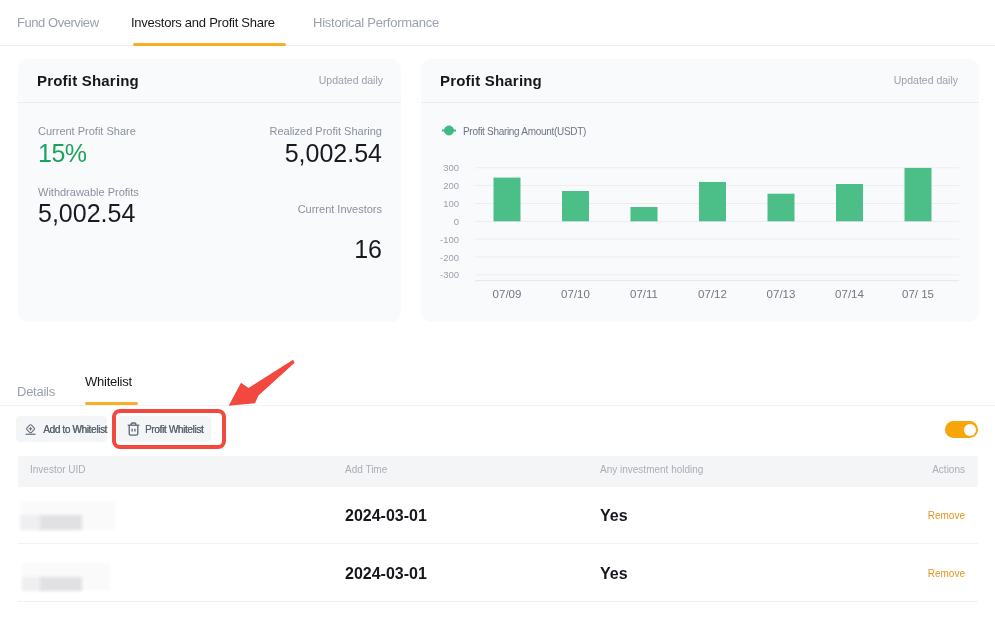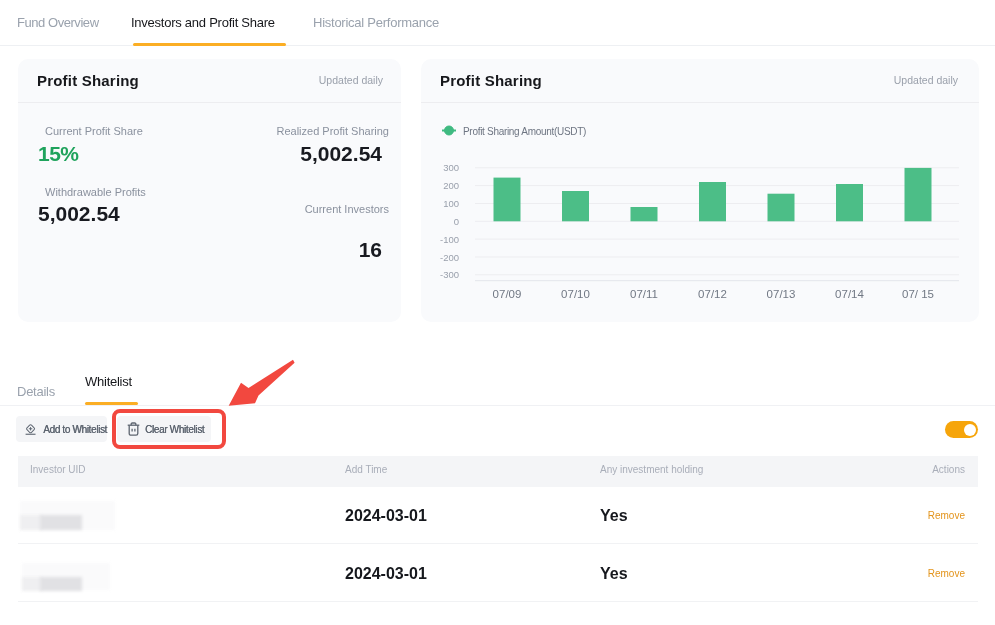--- a/index.html
+++ b/index.html
@@ -6,22 +6,22 @@
   html,body { width:995px; height:625px; overflow:hidden; background:#fff;
     font-family:"Liberation Sans", sans-serif; }
   .abs { position:absolute; }
   body { position:relative; }
   .tab { font-size:13px; line-height:13px; font-weight:400; letter-spacing:-0.25px; color:#9aa2ad; white-space:nowrap; }
   .tab.active { color:#17181c; }
   .amber { background:#fbae24; border-radius:2px; }
   .card { background:#f9fafc; border-radius:10px; }
   .cardhead { font-size:15px; line-height:15px; font-weight:700; letter-spacing:0.2px; color:#17181c; }
   .upd { font-size:10.5px; line-height:11px; color:#9aa0ab; }
-  .lbl { font-size:11px; line-height:11px; color:#8a919e; white-space:nowrap;margin-left:7px; }
-  .val { font-size:21px; line-height:21px; font-weight:700; color:#181a20; white-space:nowrap; }
+  .lbl { font-size:11px; line-height:11px; color:#8a919e; white-space:nowrap; }
+  .val { font-size:25px; line-height:21px; font-weight:400; color:#181a20; white-space:nowrap; }
   .btn { background:#f4f5f7; border-radius:4px; display:flex; align-items:center;
     font-size:10px; letter-spacing:-0.35px; color:#5d6570; white-space:nowrap;
     text-shadow:0.3px 0 0 #5d6570; }
   .hdr { font-size:10px; line-height:10px; color:#a9aeb9; white-space:nowrap; }
   .cell { font-size:16px; line-height:13px; font-weight:700; color:#16181d; white-space:nowrap; }
   .rem { font-size:10px; line-height:10px; color:#e3941c; }
 </style>
 </head>
 <body>
 
@@ -110,21 +110,21 @@
   <span style="margin-left:7px;">Add to Whitelist</span>
 </div>
 <div class="abs btn" style="left:117px;top:416px;width:94px;height:26px;padding-left:10px;">
   <svg width="13" height="14" viewBox="0 0 13 14" fill="none" stroke="#5d6570" stroke-width="1.3">
     <line x1="0.7" y1="3.2" x2="12.3" y2="3.2"></line>
     <path d="M4.2 3.2 V2.1 a1.1 1.1 0 0 1 1.1 -1.1 h2.4 a1.1 1.1 0 0 1 1.1 1.1 V3.2"></path>
     <path d="M2.2 3.2 v8.3 a1.7 1.7 0 0 0 1.7 1.7 h5.2 a1.7 1.7 0 0 0 1.7 -1.7 V3.2"></path>
     <line x1="5.1" y1="6.8" x2="5.1" y2="9.6"></line>
     <line x1="7.9" y1="6.8" x2="7.9" y2="9.6"></line>
   </svg>
-  <span style="margin-left:5px;">Clear Whitelist</span>
+  <span style="margin-left:5px;">Profit Whitelist</span>
 </div>
 
 <div class="abs" style="left:112px;top:409px;width:114px;height:40px;border:4.5px solid #f2483f;border-radius:8px;"></div>
 
 <svg class="abs" style="left:220px;top:355px;" width="80" height="55" viewBox="0 0 80 55">
   <polygon fill="#f2483f" points="8.7,50.8 21,27.8 28.5,33 73,4.8 74.6,7.8 38.5,40.5 35,48.3"></polygon>
 </svg>
 
 <div class="abs" style="left:945px;top:421px;width:33px;height:17px;border-radius:9px;background:#f6a50b;">
   <div class="abs" style="left:18.5px;top:2.5px;width:12px;height:12px;border-radius:50%;background:#fff;"></div>

